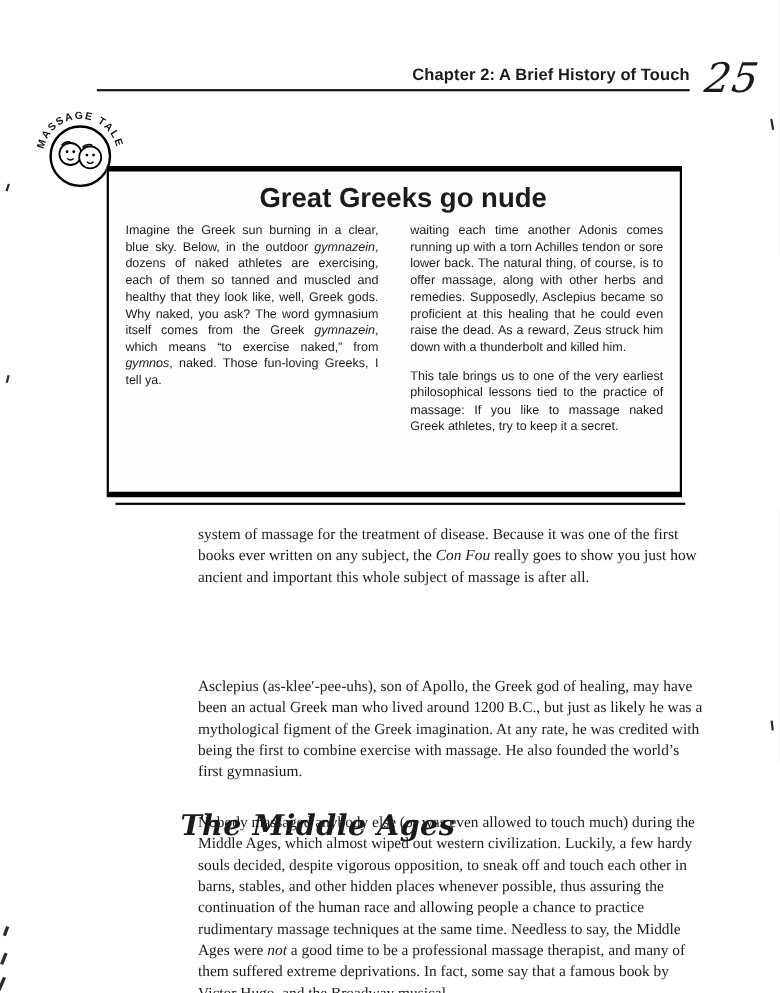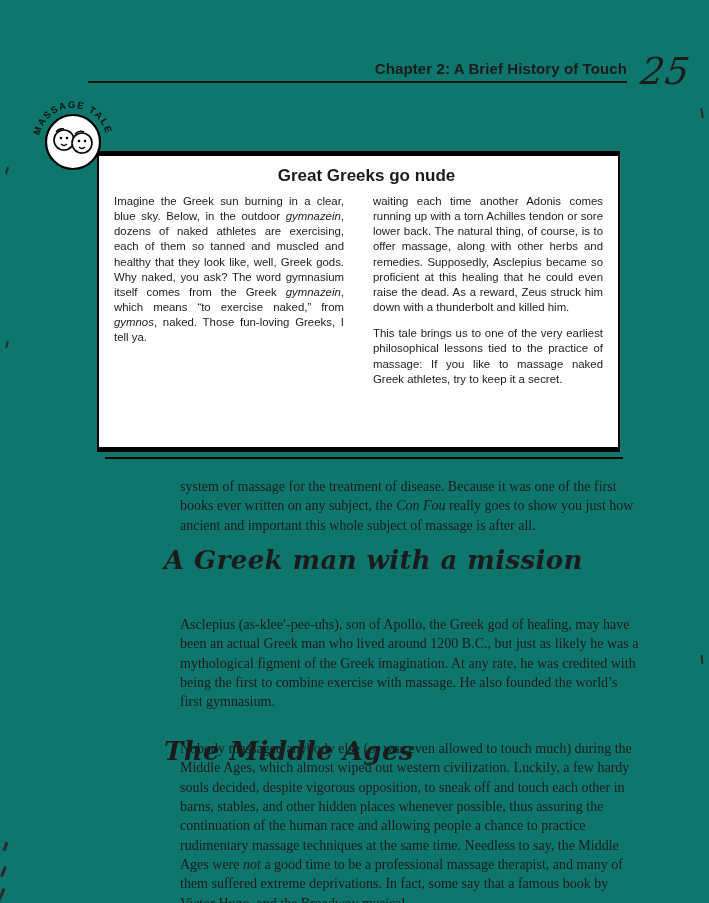--- a/index.html
+++ b/index.html
@@ -1,18 +1,18 @@
 <!DOCTYPE html>
 <html><head>
 <meta charset="utf-8">
 <style>
   html,body { margin:0; padding:0; background:#d8d8d8; }
   .page {
     position:relative; width:709px; height:903px; margin:0 auto;
-    background:#0f766e; color:#1b1b1b; overflow:hidden;
+    background:#ffffff; color:#1b1b1b; overflow:hidden;
     font-family:"Liberation Serif", serif;
   }
 
   
   .chapter-header {
     position:absolute; left:88px; top:60px; width:539px;
     border-bottom:2px solid #141414;
     text-align:right; padding-bottom:4px;
     font-family:"Liberation Sans", sans-serif;
     font-weight:bold; font-size:15px; letter-spacing:0.1px;
@@ -33,21 +33,21 @@
     box-sizing:border-box; background:#fefefe;
     border:2px solid #000; border-top:5px solid #000; border-bottom:5px solid #000;
   }
   .sidebar-shadow {
     position:absolute; left:105px; top:457px; width:518px; height:2px;
     background:#000;
   }
   .sidebar-title {
     text-align:center; margin:10px 0 8px 0;
     font-family:"Liberation Sans", sans-serif;
-    font-weight:bold; font-size:17px;padding-left:16px;
+    font-weight:bold; font-size:25px;padding-left:16px;
   }
   .sidebar-cols {
     display:flex; gap:29px; padding:0 15px;
     font-family:"Liberation Sans", sans-serif;
     font-size:11.4px; line-height:1.33; text-align:justify;
   }
   .sidebar-col { flex:1; }
   .sidebar-col p { margin:0 0 11px 0; }
 
   
@@ -114,21 +114,20 @@
       <div class="sidebar-col">
         <p><span>waiting each time another Adonis comes running up with a torn Achilles tendon or sore lower back. The natural thing, of course, is to offer massage, along with other herbs and remedies. Supposedly, Asclepius became so proficient at this healing that he could even raise the dead. As a reward, Zeus struck him down with a thunderbolt and killed him.</span></p>
         <p><span>This tale brings us to one of the very earliest philosophical lessons tied to the practice of massage: If you like to massage naked Greek athletes, try to keep it a secret.</span></p>
       </div>
     </div>
   </div>
   <div class="sidebar-shadow"></div>
 
   <div class="body-block bp1"><span>system of massage for the treatment of disease. Because it was one of the first books ever written on any subject, the </span><span style="font-style: italic;">Con Fou</span><span> really goes to show you just how ancient and important this whole subject of massage is after all.</span></div>
 
-  <div class="body-heading bh1">A Greek man with a mission</div>
 
   <div class="body-block bp2"><span>Asclepius (as-klee′-pee-uhs), son of Apollo, the Greek god of healing, may have been an actual Greek man who lived around 1200 B.C., but just as likely he was a mythological figment of the Greek imagination. At any rate, he was credited with being the first to combine exercise with massage. He also founded the world’s first gymnasium.</span></div>
 
   <div class="body-heading bh2">The Middle Ages</div>
 
   <div class="body-block bp3"><span>Nobody massaged anybody else (or was even allowed to touch much) during the Middle Ages, which almost wiped out western civilization. Luckily, a few hardy souls decided, despite vigorous opposition, to sneak off and touch each other in barns, stables, and other hidden places whenever possible, thus assuring the continuation of the human race and allowing people a chance to practice rudimentary massage techniques at the same time. Needless to say, the Middle Ages were </span><span style="font-style: italic;">not</span><span> a good time to be a professional massage therapist, and many of them suffered extreme deprivations. In fact, some say that a famous book by Victor Hugo, and the Broadway musical</span></div>
 
   <div class="artifact a1"></div>
   <div class="artifact a2"></div>
   <div class="artifact a3"></div>

